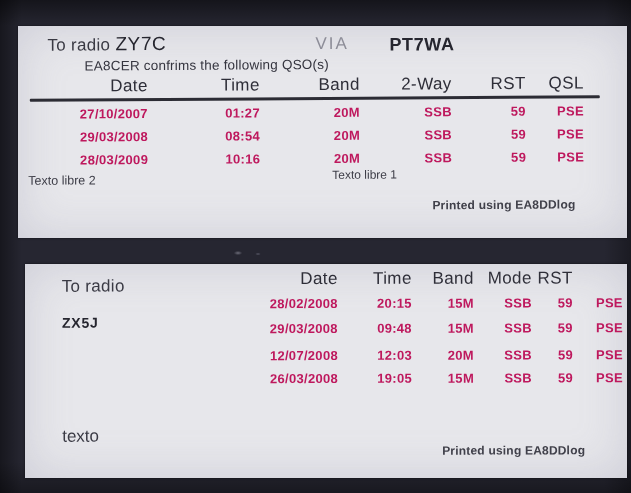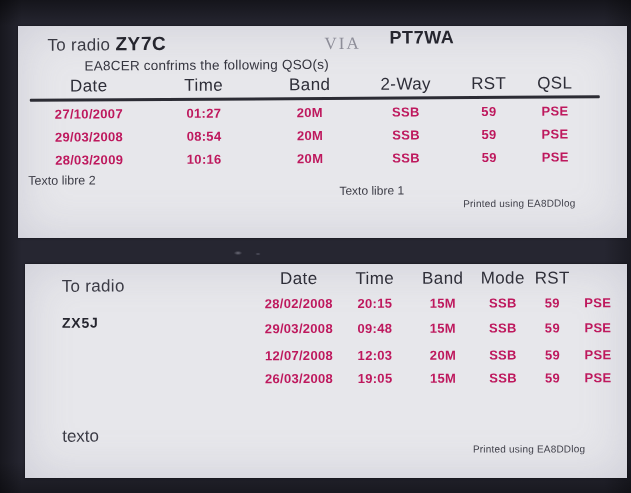--- a/index.html
+++ b/index.html
@@ -17,38 +17,38 @@
   }
   .card-top    { left:18px; top:26px;  width:609px; height:212px; }
   .card-bottom { left:25px; top:264px; width:602px; height:214px; }
   .content { position:absolute; inset:0; }
   .tilt-a { transform:rotate(-0.35deg); transform-origin:50% 50%; }
   .tilt-b { transform:rotate(-0.15deg); transform-origin:50% 50%; }
 
   .abs { position:absolute; white-space:nowrap; }
 
   .title-line   { top:6px; left:30px; font-size:17px; color:#3a3a44; letter-spacing:0.3px; }
-  .callsign-big { font-size:19px; font-weight:bold; color:#26262f; letter-spacing:0.6px; }
-  .via          { top:8px; left:307px; font-size:17px; color:#8d8d98; letter-spacing:2px;font-family:Liberation Serif, serif; }
-  .via-call     { top:2px; left:372px; font-size:18px; font-weight:bold; color:#26262f; letter-spacing:0.6px; }
+  .callsign-big { font-size:19px; font-weight:normal; color:#26262f; letter-spacing:0.6px; }
+  .via          { top:8px; left:298px; font-size:17px; color:#8d8d98; letter-spacing:2px; }
+  .via-call     { top:9px; left:372px; font-size:18px; font-weight:bold; color:#26262f; letter-spacing:0.6px; }
   .confirm-line { top:31px; left:67px; font-size:13.5px; color:#35353f; letter-spacing:0.2px; }
 
   .c1-grid { position:absolute; left:12px; display:grid; grid-template-columns:118px 112px 100px 92px 74px 58px; }
   .c2-grid { position:absolute; left:235px; display:grid; grid-template-columns:78px 74px 62px 58px 41px 50px; }
-  .cell { text-align:center; }
+  .cell { text-align:right; }
   .head { font-size:17px; color:#2e2e38; letter-spacing:0.4px; }
   .qso  { font-size:13px; font-weight:bold; color:#be185d; letter-spacing:0.3px; }
 
   .c1-head { top:49px; }
   .rule1   { top:71px; left:12px; width:570px; height:3px; background:#2c2c34; border-radius:1px; position:absolute; }
   .c1-r0 { top:79px; } .c1-r1 { top:102px; } .c1-r2 { top:125px; }
 
   .free-left   { top:146px; left:10px;  font-size:12.5px; color:#3c3c46;text-align:right; }
-  .free-center { top:142px; left:321px; font-size:12px;   color:#3c3c46;margin-top:16px; }
-  .credit      { font-size:10px; font-weight:normal; color:#40404a; letter-spacing:0.2px; }
+  .free-center { top:142px; left:314px; font-size:12px;   color:#3c3c46; }
+  .credit      { font-size:12px; font-weight:bold; color:#40404a; letter-spacing:0.2px; }
   .credit-1    { top:173px; right:52px; }
   .credit-2    { top:180px; right:42px; }
 
   .c2-head { top:5px; }
   .c2-r0 { top:32px; } .c2-r1 { top:57px; } .c2-r2 { top:84px; } .c2-r3 { top:107px; }
   .to-radio-2 { top:12px; left:37px; font-size:17px; color:#3a3a44; letter-spacing:0.3px; }
   .callsign-2 { top:50px; left:37px; font-size:14px; font-weight:bold; color:#26262f; letter-spacing:0.8px; }
   .free-2     { top:162px; left:37px; font-size:17px; color:#3a3a44; }
 
   .smudge { position:absolute; left:228px; top:249px; width:40px; height:8px;

